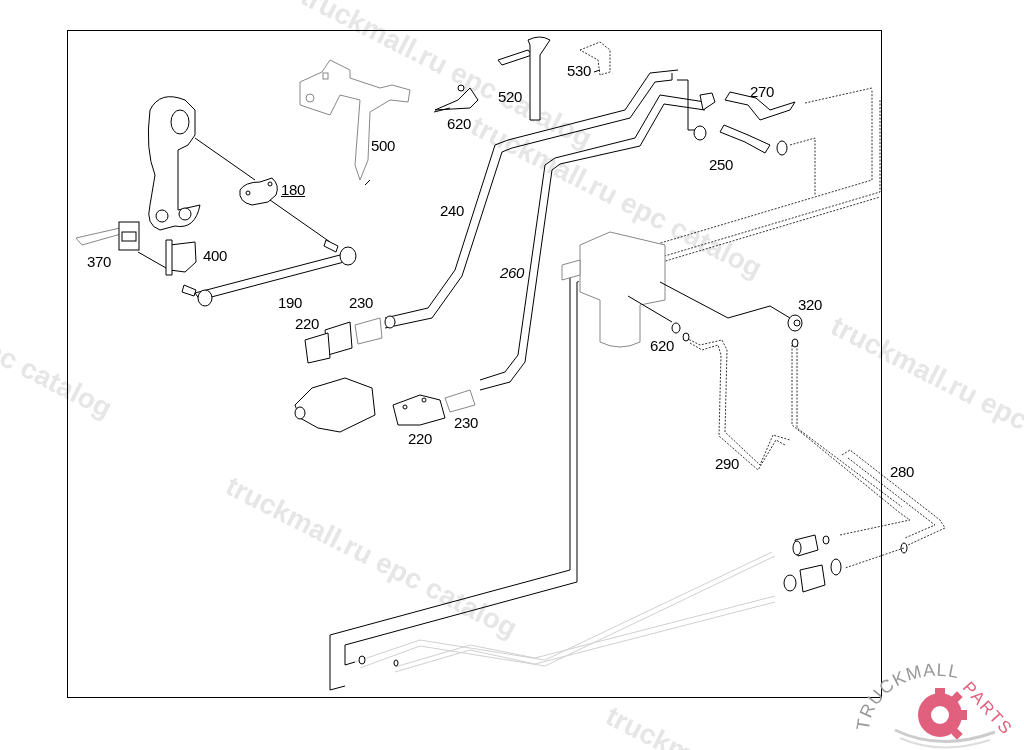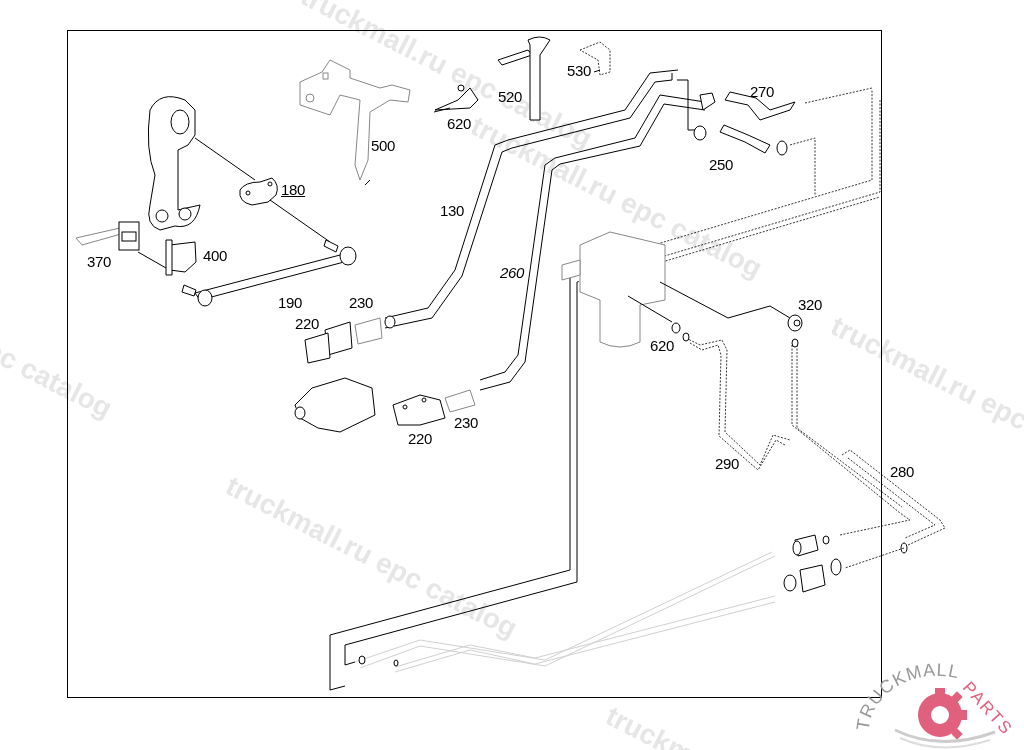--- a/index.html
+++ b/index.html
@@ -197,21 +197,21 @@
   </svg>
 
   <span class="callout" style="left:281px; top:182px;text-decoration:underline;">180</span>
   <span class="callout" style="left:230px; top:295px;margin-left:48px;">190</span>
   <span class="callout" style="left:203px; top:248px;">400</span>
   <span class="callout" style="left:87px; top:254px;">370</span>
   <span class="callout" style="left:295px; top:316px;">220</span>
   <span class="callout" style="left:408px; top:431px;">220</span>
   <span class="callout" style="left:349px; top:295px;">230</span>
   <span class="callout" style="left:454px; top:415px;">230</span>
-  <span class="callout" style="left:440px; top:203px;">130</span>
+  <span class="callout" style="left:440px; top:203px;">240</span>
   <span class="callout" style="left:709px; top:157px;">250</span>
   <span class="callout" style="left:500px; top:265px;font-style:italic;">260</span>
   <span class="callout" style="left:750px; top:84px;">270</span>
   <span class="callout" style="left:890px; top:464px;">280</span>
   <span class="callout" style="left:715px; top:456px;">290</span>
   <span class="callout" style="left:798px; top:297px;">320</span>
   <span class="callout" style="left:650px; top:338px;">620</span>
   <span class="callout" style="left:371px; top:138px;">500</span>
   <span class="callout" style="left:447px; top:116px;">620</span>
   <span class="callout" style="left:498px; top:89px;">520</span>

